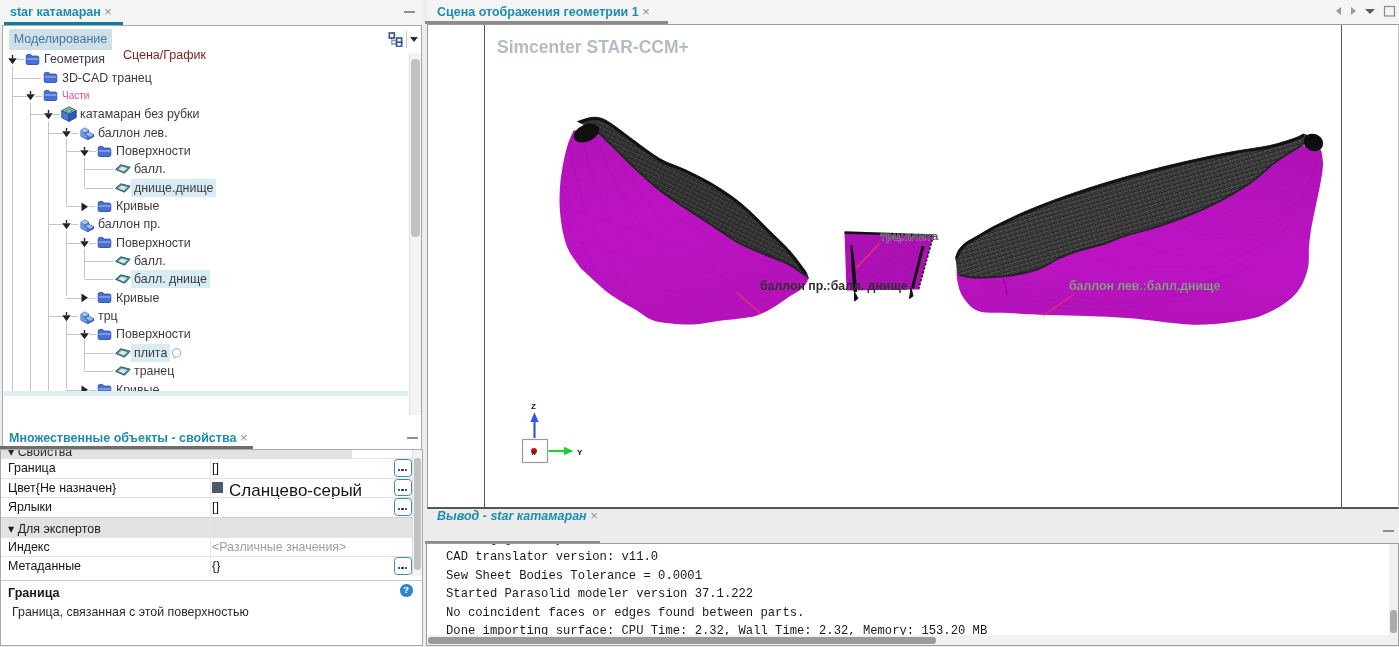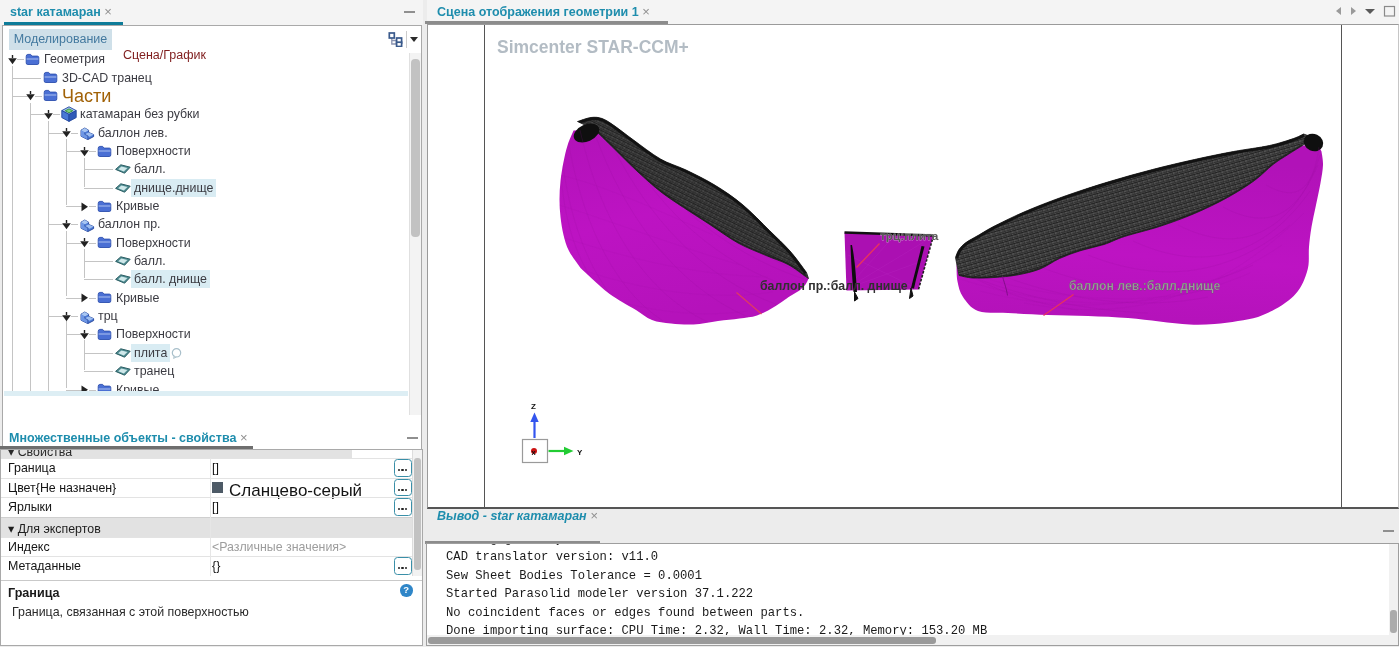--- a/index.html
+++ b/index.html
@@ -59,21 +59,21 @@
 <div class="abs" style="left:9px;top:45.9px;width:18px;height:1px;background:#c4c4c4;"></div>
 <svg class="abs" style="left:22.5px;top:41.4px;" width="10" height="10" viewBox="0 0 10 10">
         <path d="M4.5 0 L4.5 3" stroke="#222" stroke-width="1.4" fill="none"></path>
         <polygon points="0.2,3.2 8.8,3.2 4.5,9.2" fill="#222"></polygon>
       </svg>
 <div class="abs" style="left:32px;top:45.9px;width:7px;height:1px;background:#c4c4c4;"></div>
 <svg class="abs" style="left:40px;top:39.4px;" width="15" height="13" viewBox="0 0 15 13">
         <path d="M1.2 3.6 Q1.2 1.4 2.8 1.4 L5.6 1.4 L7.2 3.1 L12.4 3.1 Q13.8 3.1 13.8 4.7 L13.8 9.9 Q13.8 11.5 12.2 11.5 L2.8 11.5 Q1.2 11.5 1.2 9.9 Z" fill="#4a6fd4" stroke="#2c4fae" stroke-width="0.9"></path>
         <path d="M1.6 5.2 L13.4 5.2 L13.4 6.8 L1.6 6.8 Z" fill="#8fa9e8" opacity="0.9"></path>
       </svg>
-<div class="abs" style="left:56px;top:36.9px;height:18px;line-height:18px;padding:0 3px;font-size:18px;color:#a16207;white-space:nowrap;">Части</div>
+<div class="abs" style="left:56px;top:36.9px;height:18px;line-height:18px;padding:0 3px;font-size:10px;color:#ec4899;white-space:nowrap;">Части</div>
 <div class="abs" style="left:27px;top:64.2px;width:18px;height:1px;background:#c4c4c4;"></div>
 <svg class="abs" style="left:40.5px;top:59.8px;" width="10" height="10" viewBox="0 0 10 10">
         <path d="M4.5 0 L4.5 3" stroke="#222" stroke-width="1.4" fill="none"></path>
         <polygon points="0.2,3.2 8.8,3.2 4.5,9.2" fill="#222"></polygon>
       </svg>
 <div class="abs" style="left:50px;top:64.2px;width:7px;height:1px;background:#c4c4c4;"></div>
 <svg class="abs" style="left:58px;top:56.2px;" width="16" height="16" viewBox="0 0 16 16">
         <polygon points="8,0.8 15.2,4.6 8,8.4 0.8,4.6" fill="#a8c6f2" stroke="#23479e" stroke-width="0.9"></polygon>
         <polygon points="0.8,4.6 8,8.4 8,15.4 0.8,11.6" fill="#4a79d6" stroke="#23479e" stroke-width="0.9"></polygon>
         <polygon points="15.2,4.6 8,8.4 8,15.4 15.2,11.6" fill="#2f5ab8" stroke="#23479e" stroke-width="0.9"></polygon>

